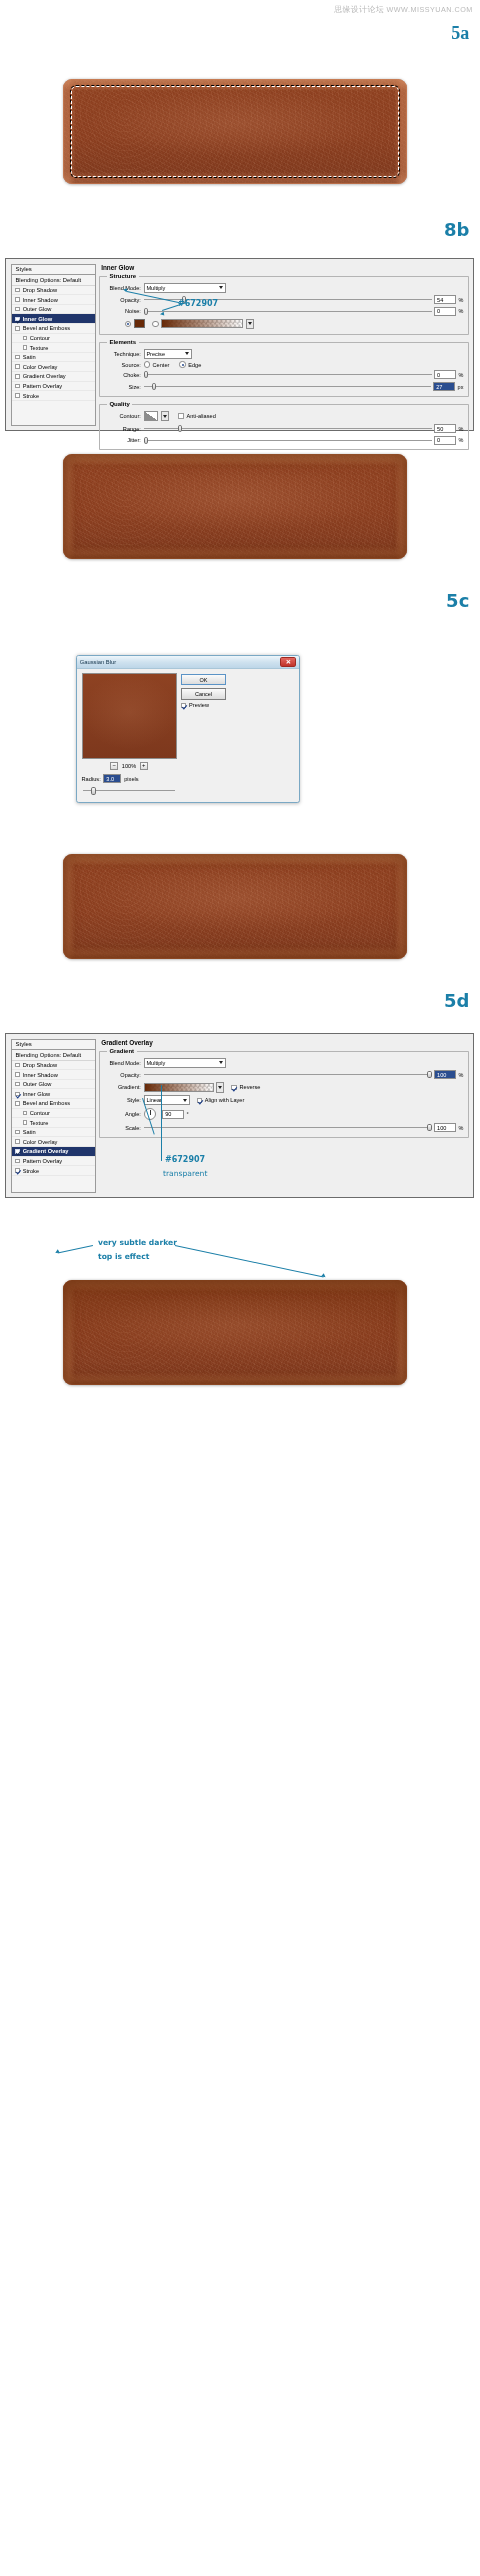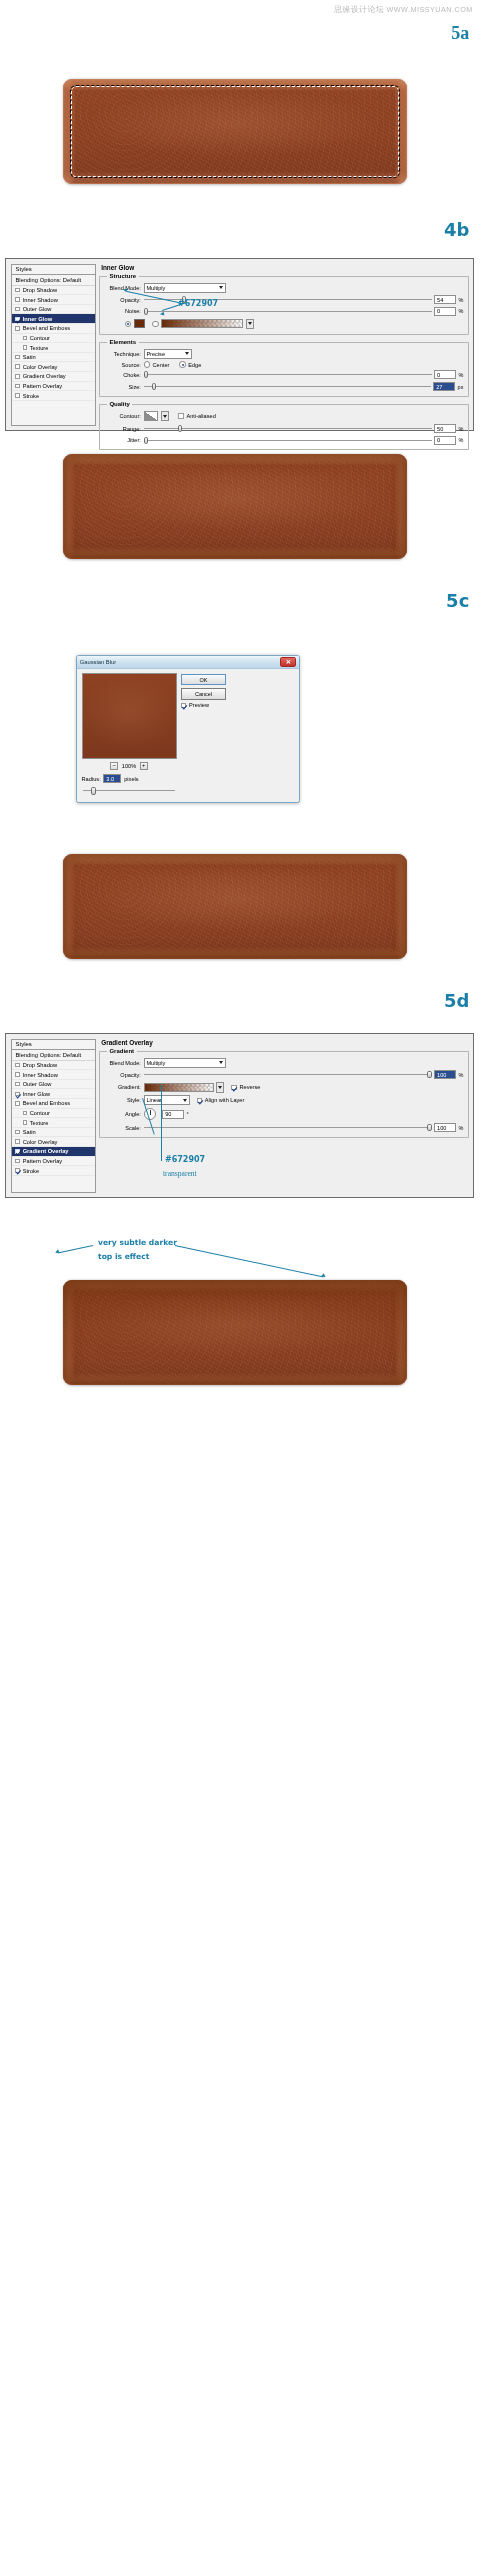--- a/index.html
+++ b/index.html
@@ -283,21 +283,21 @@
 <body>
 
 <div class="watermark">
   <span class="wm-cn">思缘设计论坛</span>
   <span class="wm-url">WWW.MISSYUAN.COM</span>
 </div>
 
 <div class="step-label" style="top:23px;font-family:Liberation Serif, serif;">5a</div>
 <div class="leather marquee" style="left:63px; top:79px; width:344px; height:105px;"></div>
 
-<div class="step-label" style="top:219px;">4b</div>
+<div class="step-label" style="top:219px;">8b</div>
 
 <div class="ps-dialog" id="dlg-inner-glow" style="left:5.4px; top:258px; width:469px; height:173px;">
 
   <div class="ps-styles-col">
     <div class="ps-styles-head">Styles</div>
     <div class="ps-styles-sub">Blending Options: Default</div>
     <div id="ig-style-items">
         <div class="ps-style-item">
           <span class="cb"></span>
           <span>Drop Shadow</span>
@@ -626,21 +626,21 @@
         </div>
         <div class="num">100</div>
         <span class="unit">%</span>
       </div>
     </fieldset>
   </div>
 
 </div>
 
 <div class="anno" style="left:165px; top:1155px;">#672907</div>
-<div class="anno small" style="left:163px; top:1169px;font-family:Liberation Serif, serif;">transparent</div>
+<div class="anno small" style="left:163px; top:1169px;">transparent</div>
 <div class="anno-line" style="left:162px; top:1085px; width:76px; transform:rotate(90deg);"></div>
 <div class="anno-line" style="left:143px; top:1098px; width:38px; transform:rotate(72deg);"></div>
 
 <div class="anno small" style="left:98px; top:1238px; font-weight:bold;">very subtle darker</div>
 <div class="anno small" style="left:98px; top:1252px; font-weight:bold;">top is effect</div>
 <div class="anno-line" style="left:93px; top:1246px; width:36px; transform:rotate(168deg);"></div>
 <div class="anno-arrow" style="left:55px; top:1250px; transform:rotate(150deg);"></div>
 <div class="anno-line" style="left:175px; top:1245px; width:152px; transform:rotate(12deg);"></div>
 <div class="anno-arrow" style="left:322px; top:1274px; transform:rotate(40deg);"></div>
 

